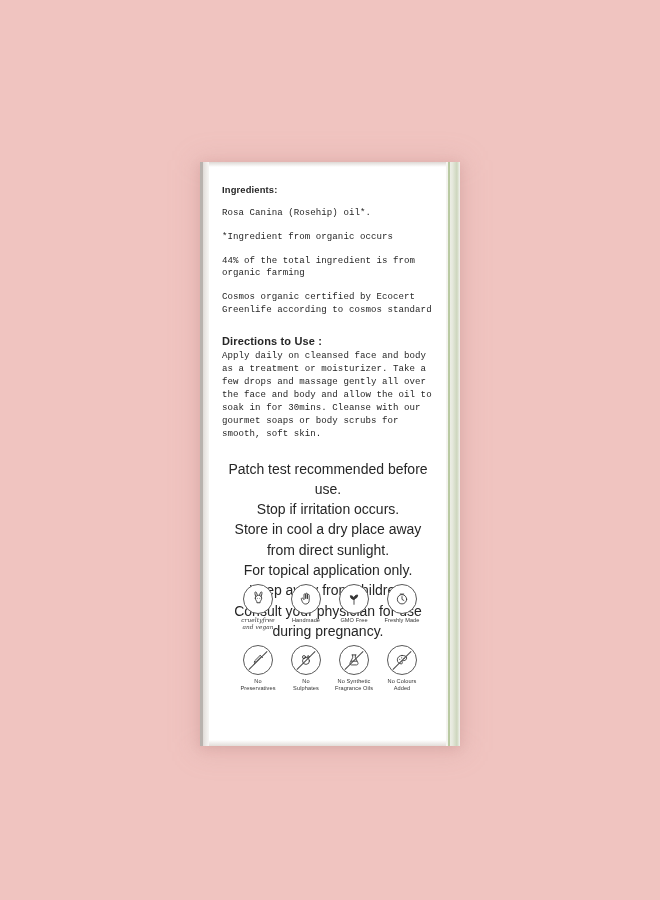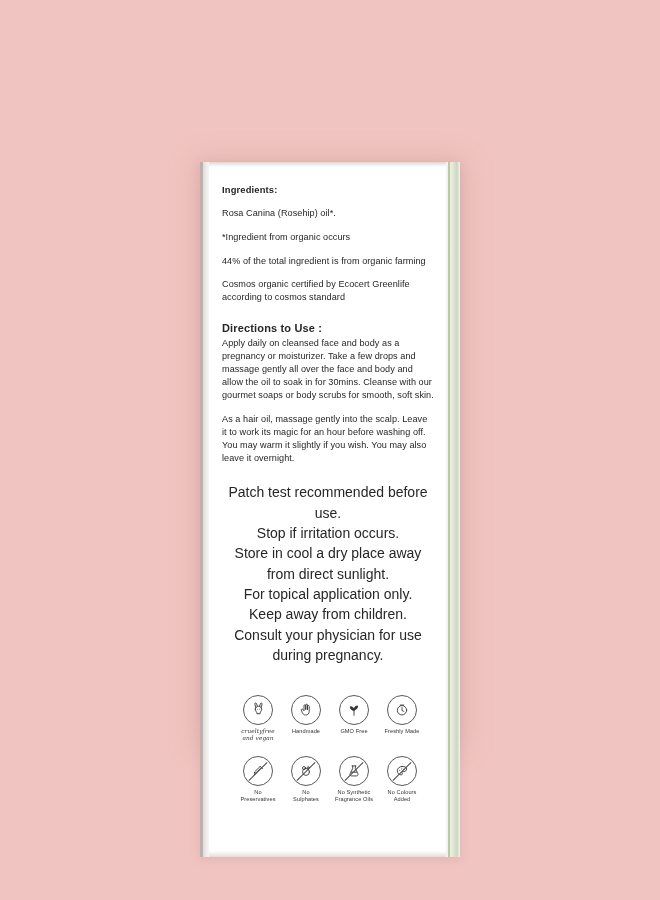--- a/index.html
+++ b/index.html
@@ -32,21 +32,21 @@
     background: rgba(170, 110, 110, 0.18);
     filter: blur(14px);
     border-radius: 4px;
   }
 
   .box {
     position: absolute;
     left: 200px;
     top: 162px;
     width: 260px;
-    height: 695px;
+    height: 584px;
     background: #ffffff;
     box-shadow: 0 2px 10px rgba(140, 90, 90, 0.15);
   }
 
   
   .box-edge-left {
     position: absolute;
     left: 0; top: 0;
     width: 9px;
     height: 100%;
@@ -109,20 +109,21 @@
     font-weight: bold;
     letter-spacing: 0.15px;
     margin: 0 0 11px 0;
     line-height: 1.25;
   }
   .para {
     font-size: 9.1px;
     line-height: 1.42;
     margin: 0 0 11px 0;
     letter-spacing: 0.06px;
+    font-family: Liberation Mono, monospace;
   }
   .block-gap {
     height: 7px;
   }
   .directions-head {
     font-size: 11px;
     font-weight: bold;
     margin: 0 0 3px 0;
     letter-spacing: 0.15px;
   }
@@ -210,23 +211,22 @@
       <p class="para">*Ingredient from organic occurs</p>
 
       <p class="para">44% of the total ingredient is from organic farming</p>
 
       <p class="para">Cosmos organic certified by Ecocert Greenlife according to cosmos standard</p>
 
       <div class="block-gap"></div>
 
       <h2 class="directions-head">Directions to Use :</h2>
 
-      <p class="para">Apply daily on cleansed face and body as a pregnancy or moisturizer. Take a few drops and massage gently all over the face and body and allow the oil to soak in for 30mins. Cleanse with our gourmet soaps or body scrubs for smooth, soft skin.</p>
-
-      <p class="para">As a hair oil, massage gently into the scalp. Leave it to work its magic for an hour before washing off. You may warm it slightly if you wish. You may also leave it overnight.</p>
+      <p class="para">Apply daily on cleansed face and body as a treatment or moisturizer. Take a few drops and massage gently all over the face and body and allow the oil to soak in for 30mins. Cleanse with our gourmet soaps or body scrubs for smooth, soft skin.</p>
+
 
       <div class="block-gap"></div>
 
       <p class="dense" style="white-space: pre-line;">Patch test recommended before use.
 Stop if irritation occurs.
 Store in cool a dry place away from direct sunlight.
 For topical application only.
 Keep away from children.
 Consult your physician for use during pregnancy.</p>
 

